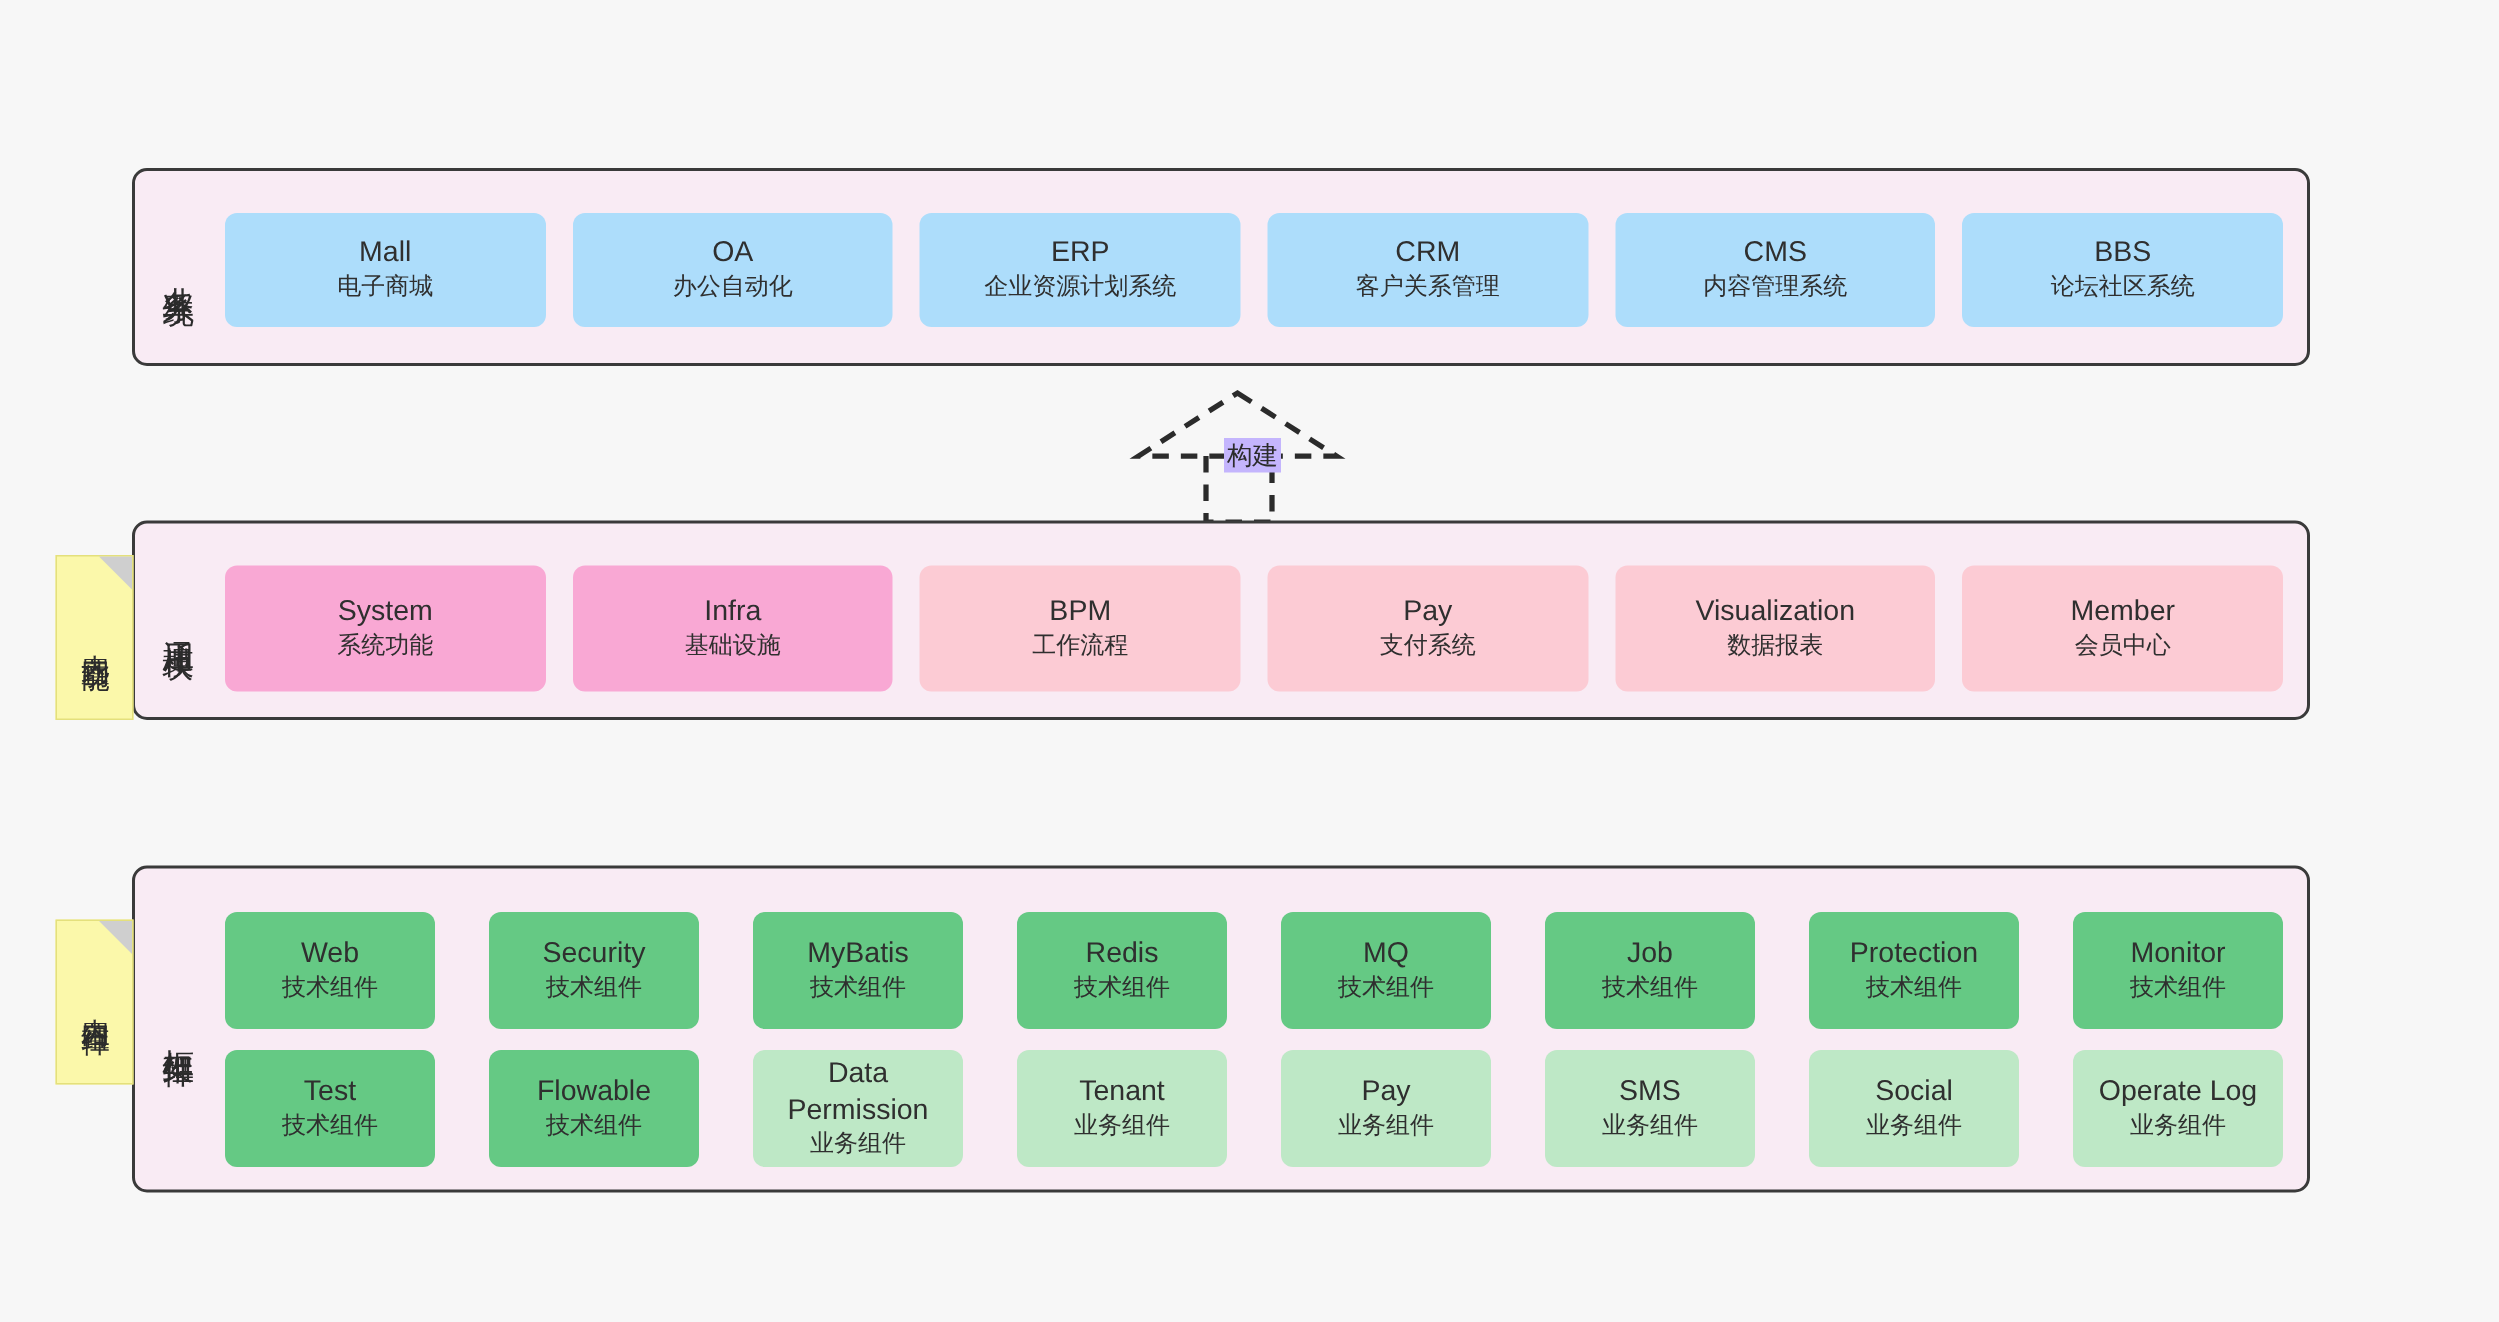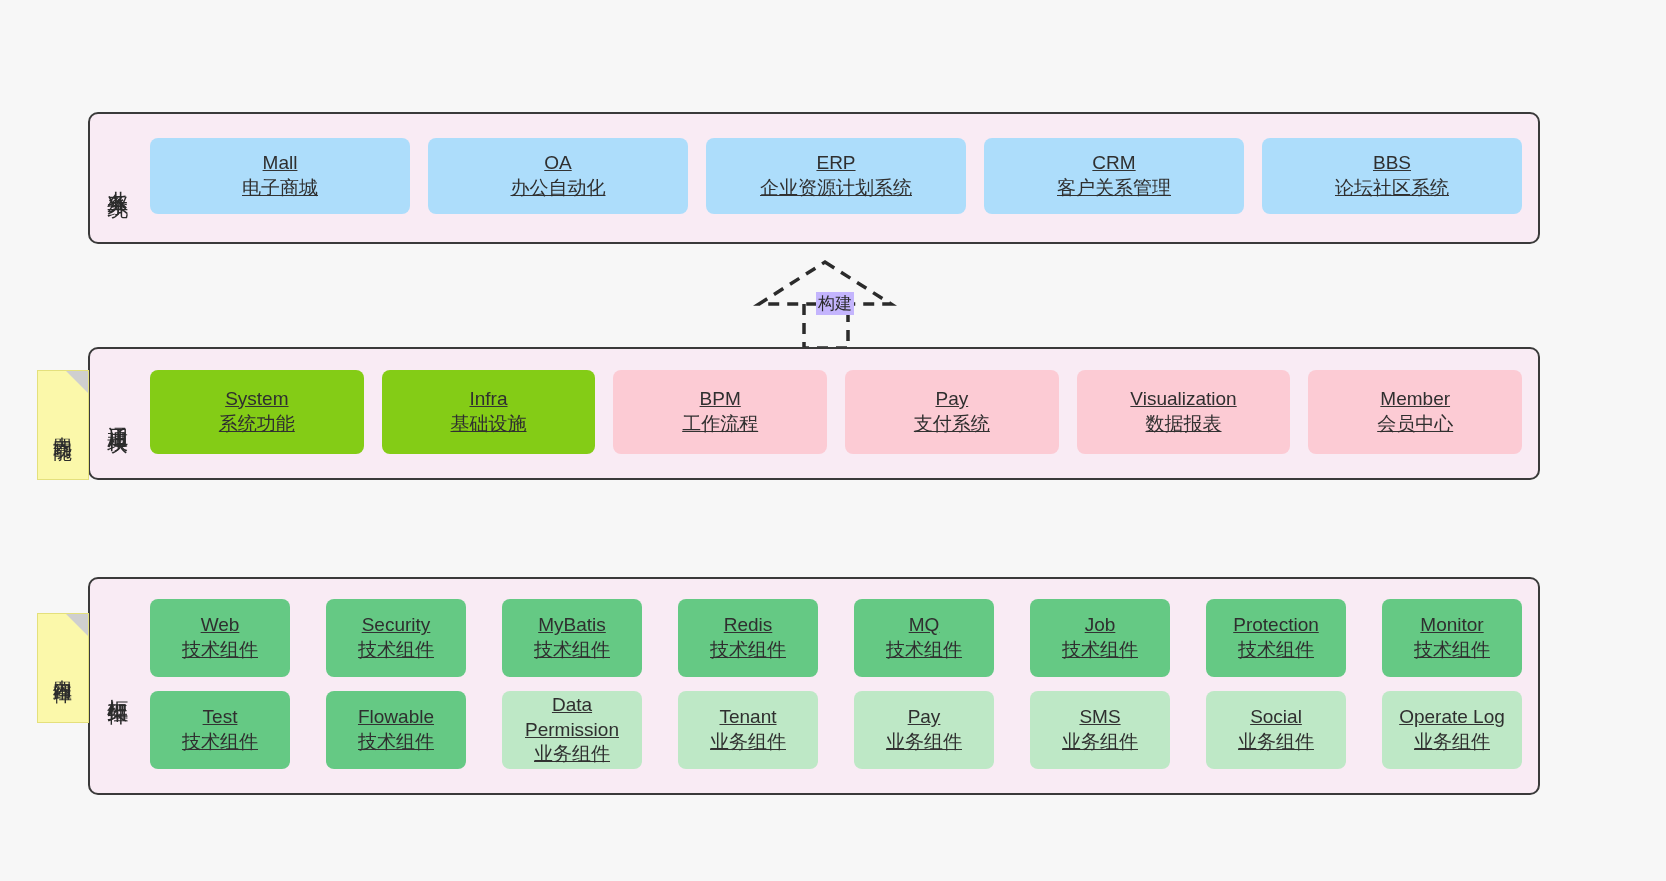--- a/index.html
+++ b/index.html
@@ -34,26 +34,24 @@
     line-height:1.22;
     color:#2b2b2b;
     writing-mode:vertical-rl;
     text-orientation:upright;
     letter-spacing:2px;
     white-space:nowrap;
   }
   .boxes{
     flex:1 1 auto;
     display:flex;
-    align-items:center;
     justify-content:space-between;
     gap:18px;
-    padding:10px 16px 14px 4px;
-    box-sizing:border-box;
-    text-decoration:underline;
+    padding:28px 16px 14px 4px;
+    box-sizing:border-box;
   }
   .boxes.two-rows{
     flex-direction:column;
     gap:14px;
     justify-content:center;
   }
   .row{
     display:flex;
     align-items:stretch;
     justify-content:space-between;
@@ -70,25 +68,25 @@
     flex-direction:column;
     align-items:center;
     justify-content:center;
     text-align:center;
     padding:8px 6px;
     font-size:19px;
     line-height:1.30;
     color:#2f2f2f;
   }
   .card .en{font-size:19px;}
-  .card .cn{font-size:19px;}
+  .card .cn{font-size:16px;}
 
   .s1 .card{height:76px;background:#ADDDFB;}
   .s2 .card{height:84px;}
-  .s2 .card.strong{background:#84cc16;}
+  .s2 .card.strong{background:#f9a8d4;}
   .s2 .card.soft{background:#FCCBD4;}
   .s3 .card{height:78px;}
   .s3 .card.tech{background:#65C984;}
   .s3 .card.biz{background:#BEE8C6;}
 
   
   .note{
     position:absolute;
     box-sizing:border-box;
     background:#FBF8AA;
@@ -144,20 +142,24 @@
       </div>
       <div class="card">
         <span class="en">ERP</span>
         <span class="cn">企业资源计划系统</span>
       </div>
       <div class="card">
         <span class="en">CRM</span>
         <span class="cn">客户关系管理</span>
       </div>
       <div class="card">
+        <span class="en">CMS</span>
+        <span class="cn">内容管理系统</span>
+      </div>
+      <div class="card">
         <span class="en">BBS</span>
         <span class="cn">论坛社区系统</span>
       </div>
     </div>
   </div>
 
   <div class="arrow" style="left:758px;top:258px;width:140px;height:92px;">
     <svg width="140" height="92" viewBox="0 0 140 92">
       <path d="M67 4 L133 46 L1 46 Z" fill="none" stroke="#2b2b2b" stroke-width="3.5" stroke-dasharray="11,8" stroke-linejoin="miter"></path>
       <path d="M46 46 L46 90 L90 90 L90 46" fill="none" stroke="#2b2b2b" stroke-width="3.5" stroke-dasharray="11,8"></path>

